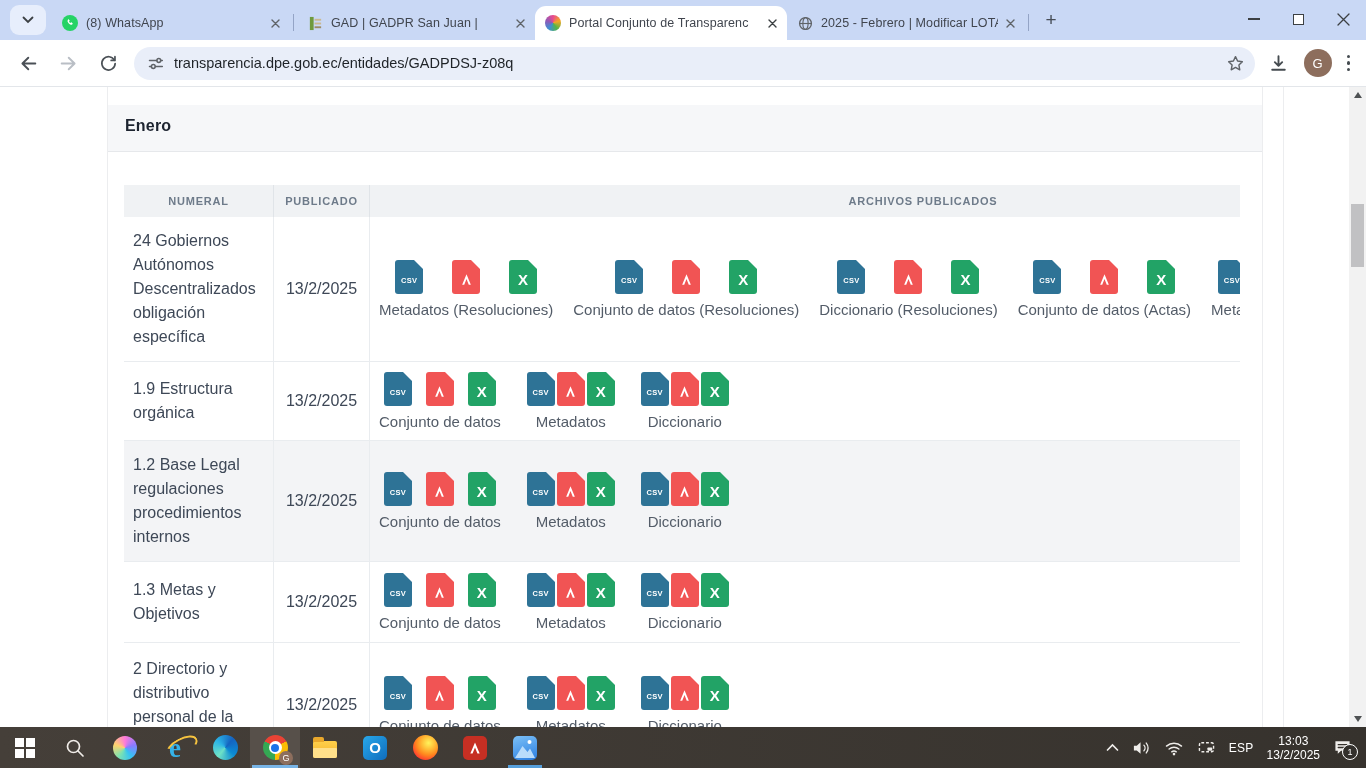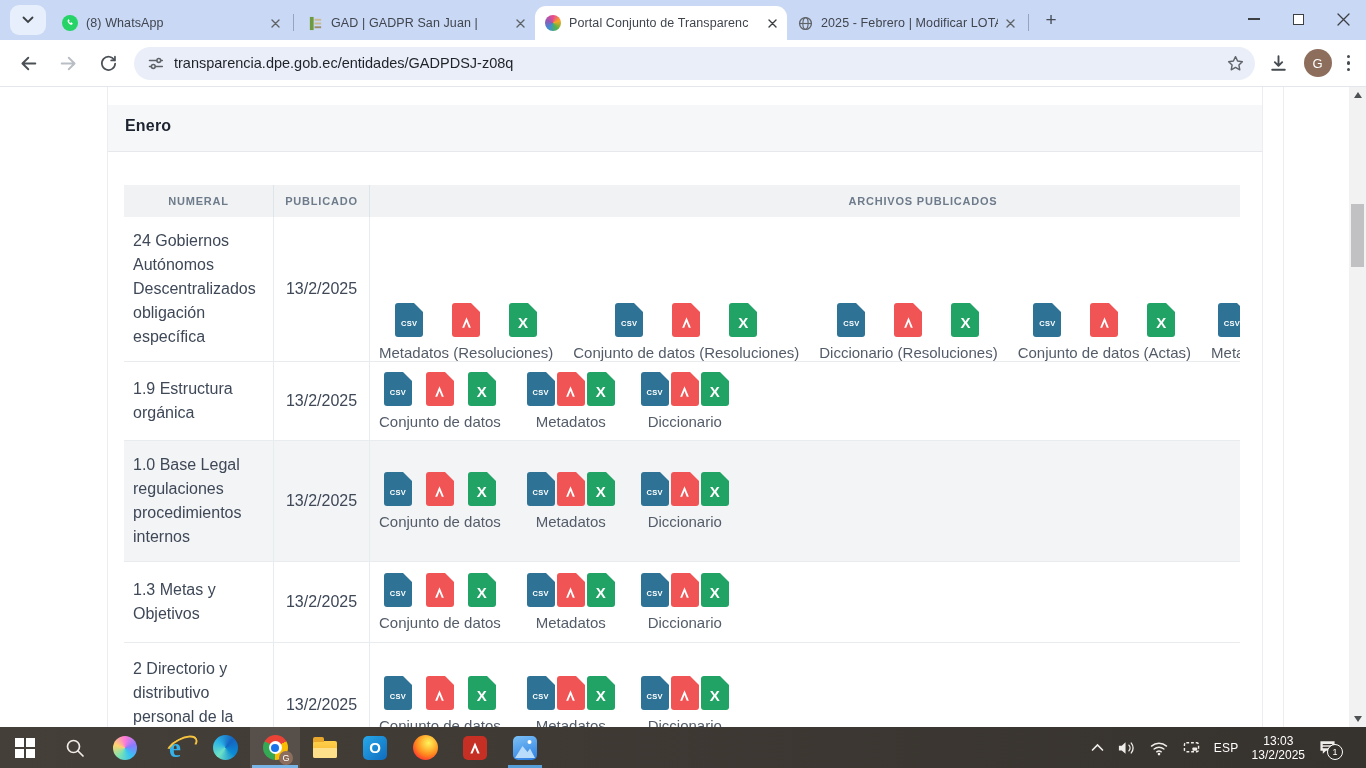--- a/index.html
+++ b/index.html
@@ -52,21 +52,21 @@
   .c3{flex:1;min-width:0;}
   .thead .c1,.thead .c2{text-align:center;align-self:stretch;display:flex;align-items:center;justify-content:center;}
   .thead .c1,.thead .c2{border-right:1px solid #e0e4e8;}
   .thead .c3{text-align:center;padding-left:236px;}
   .trow{display:flex;border-bottom:1px solid #e9ecef;align-items:center;}
   .trow .c1{align-self:stretch;border-right:1px solid #e9ecef;display:flex;align-items:center;}
   .trow .c2{align-self:stretch;border-right:1px solid #e9ecef;display:flex;align-items:center;justify-content:center;}
   .numeral-text{padding:12px 10px 12px 9px;font-size:16px;line-height:24px;color:#3e4857;}
   .date{font-size:16px;color:#3e4857;}
   .striped{background:#f3f4f6;--fold:#f3f4f6;}
-  .row0{min-height:134px;align-items:flex-end;}.row1{min-height:78px;}.row2{min-height:114px;}.row3{min-height:80px;}.row4{min-height:124px;}
+  .row0{min-height:134px;}.row1{min-height:78px;}.row2{min-height:114px;}.row3{min-height:80px;}.row4{min-height:124px;}
   .files{display:flex;align-items:center;padding-left:9px;overflow:hidden;column-gap:26px;}
   .row0 .files{column-gap:20px;}
   .group{display:flex;flex-direction:column;align-items:center;flex:none;}
   .icons{display:flex;gap:2px;}
   .trow .group:first-child .icons{gap:14px;}
   .row0 .icons{gap:29px !important;}
   .glabel{margin-top:7px;font-size:15px;color:#535c68;white-space:nowrap;}
   .ficon{position:relative;width:28px;height:34px;border-radius:3px;display:flex;align-items:center;justify-content:center;}
   .ficon::after{content:'';position:absolute;top:0;right:0;width:0;height:0;
                 border-left:9px solid transparent;border-top:9px solid var(--fold,#fff);}
@@ -107,21 +107,21 @@
   .folder{position:relative;width:24px;height:17px;background:linear-gradient(#ffd04a,#f3b42d);border-radius:2px;margin-top:4px;}
   .folder::before{content:'';position:absolute;top:-4px;left:0;width:11px;height:5px;background:#e9a82c;border-radius:2px 2px 0 0;}
   .folder::after{content:'';position:absolute;left:0;bottom:0;width:24px;height:10px;background:#ffe08a;border-radius:1px 1px 2px 2px;}
   .outlook{width:24px;height:24px;border-radius:5px;background:linear-gradient(135deg,#28a8ea,#0f6cbd);
            color:#fff;font-weight:bold;font-size:15px;display:flex;align-items:center;justify-content:center;}
   .firefox{width:25px;height:25px;border-radius:50%;
            background:radial-gradient(circle at 62% 32%,#fff35b 0%,#ffbe37 28%,#ff8a1e 52%,#ff3b30 78%,#c42482 100%);}
   .acro{width:24px;height:24px;border-radius:5px;background:#c62f23;display:flex;align-items:center;justify-content:center;}
   .photos{width:24px;height:24px;border-radius:5px;background:linear-gradient(160deg,#7cc1f7,#2b7de0);
           display:flex;align-items:flex-end;justify-content:center;overflow:hidden;position:relative;}
-  .tray{margin-left:auto;display:flex;align-items:center;gap:13px;padding-right:23px;}
+  .tray{margin-left:auto;display:flex;align-items:center;gap:13px;padding-right:8px;}
   .lang{font-size:12px;color:#fff;letter-spacing:.3px;}
   .clock{font-size:12px;line-height:14px;color:#fff;text-align:center;}
   .noti{position:relative;display:flex;margin-right:6px;}
   .badge{position:absolute;right:-6px;bottom:-4px;width:14px;height:14px;border-radius:50%;background:#33302c;
          border:1.3px solid #fff;color:#fff;font-size:9px;display:flex;align-items:center;justify-content:center;}
 </style>
 </head>
 <body>
 
 <div class="screen">
@@ -407,21 +407,21 @@
                   <span class="ficon f-xls">
                     <i class="fx">X</i>
                   </span>
                 </div>
                 <div class="glabel">Diccionario</div>
               </div>
             </div>
           </div>
           <div class="trow row2 striped">
             <div class="c1">
-              <div class="numeral-text">1.0 Base Legal regulaciones procedimientos internos</div>
+              <div class="numeral-text">1.2 Base Legal regulaciones procedimientos internos</div>
             </div>
             <div class="c2">
               <span class="date">13/2/2025</span>
             </div>
             <div class="c3 files">
               <div class="group">
                 <div class="icons">
                   <span class="ficon f-csv">
                     <i class="ftxt">CSV</i>
                   </span>

